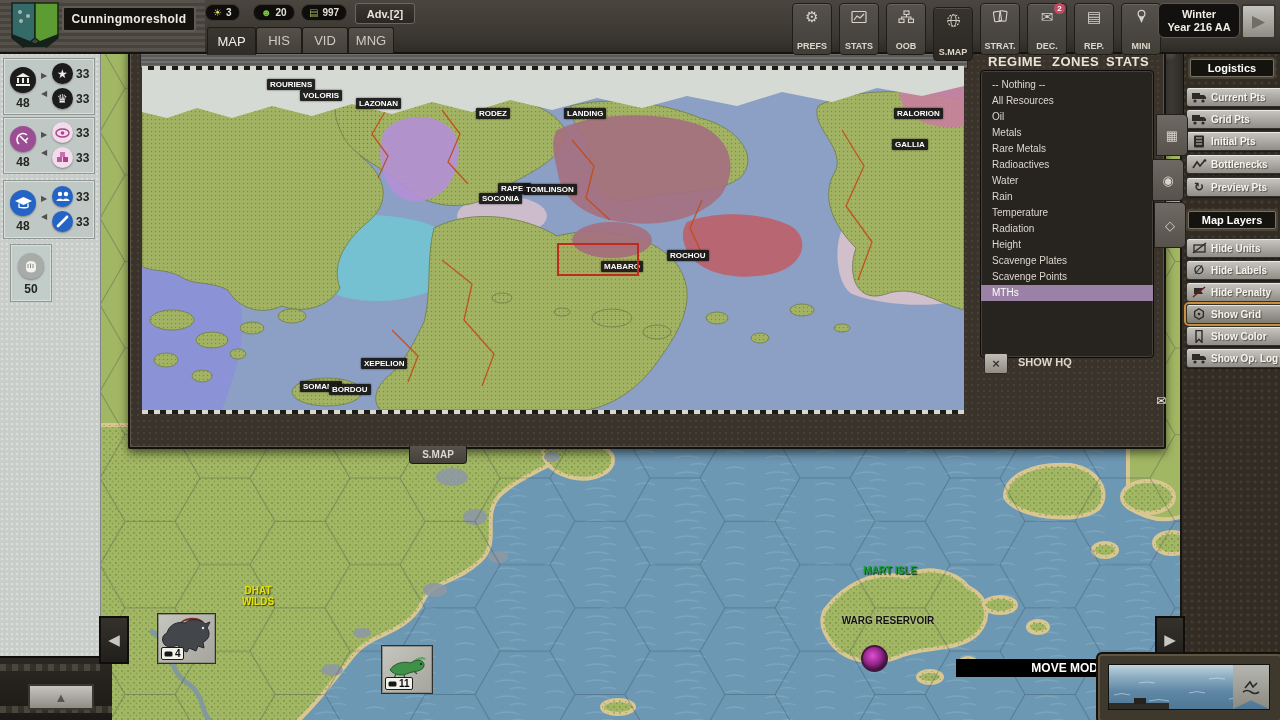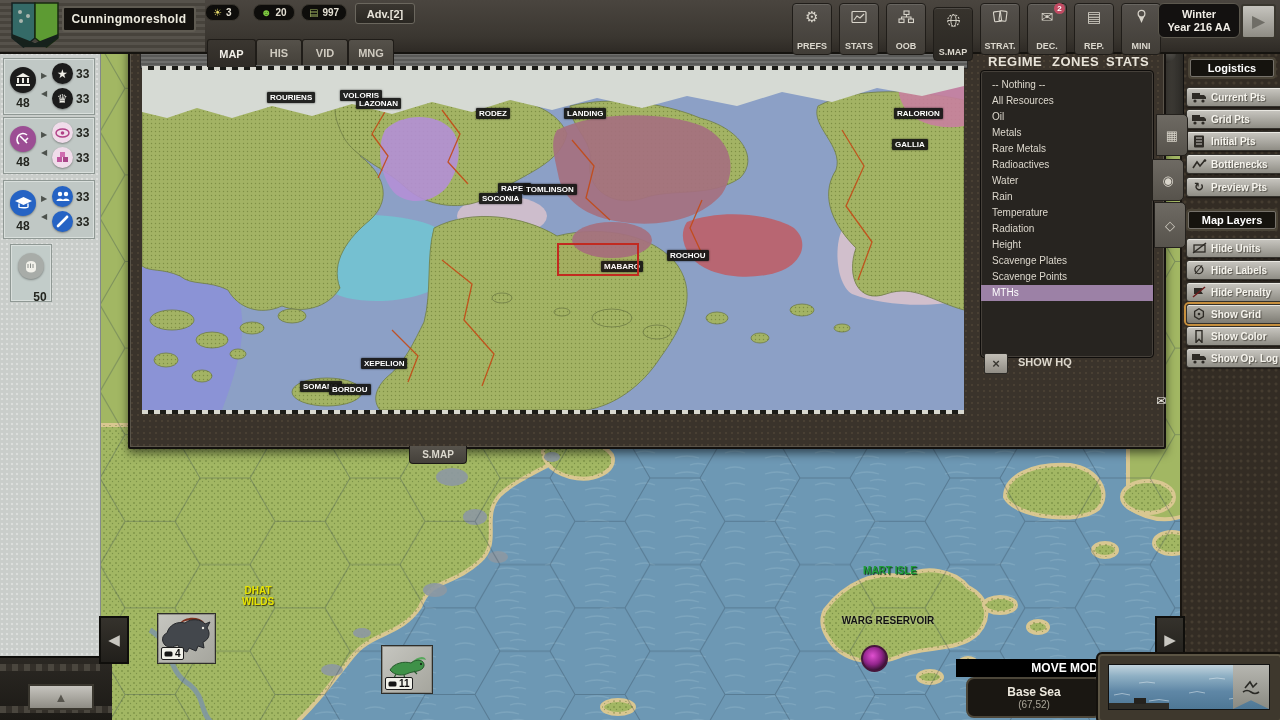--- a/index.html
+++ b/index.html
@@ -14,22 +14,22 @@
     background:repeating-linear-gradient(180deg,#56524b 0 3px,#47433c 3px 6px);}
   .titleplate{left:62px;top:6px;width:130px;height:22px;background:#14120f;
     border:2px solid #5f5b52;border-radius:3px;color:#eceade;font-size:12px;font-weight:bold;
     display:flex;align-items:center;justify-content:center;letter-spacing:.3px;}
   .pill{height:15px;background:#0e0d0b;border:1px solid #3a362f;border-radius:8px;
     color:#e4e0d4;font-size:10px;font-weight:bold;display:flex;align-items:center;gap:4px;padding:0 7px;}
   .pill .ric{font-size:10px;line-height:10px;}
   .advbtn{left:355px;top:3px;width:58px;height:19px;background:linear-gradient(180deg,#3a3630,#2a2722);
     border:1px solid #6b675e;border-radius:3px;color:#e8e4da;font-size:11px;font-weight:bold;
     display:flex;align-items:center;justify-content:center;}
-  .vtab{top:39px;height:25px;border:1px solid #1f1c18;border-bottom:none;border-radius:3px 3px 0 0;
-    background:linear-gradient(180deg,#55514a,#45413a);color:#cfcabf;font-size:11px;font-weight:bold;
+  .vtab{top:27px;height:25px;border:1px solid #1f1c18;border-bottom:none;border-radius:3px 3px 0 0;
+    background:linear-gradient(180deg,#55514a,#45413a);color:#cfcabf;font-size:13px;font-weight:normal;
     display:flex;align-items:center;justify-content:center;}
   .vtab.active{background:linear-gradient(180deg,#3a3630,#2f2b26);color:#f2efe8;height:27px;}
   .menu-btn{width:38px;height:43px;background:linear-gradient(180deg,#55514c,#413d37);
     border:1px solid #201d19;border-radius:4px;box-shadow:inset 0 1px 0 rgba(255,255,255,.12);
     color:#dcd8ce;font-size:9px;font-weight:bold;display:flex;flex-direction:column;align-items:center;
     justify-content:space-between;padding:4px 0 3px;position:relative;}
   .menu-btn .mi{height:17px;display:flex;align-items:center;justify-content:center;font-size:15px;color:#d8d4ca;}
   .menu-btn.active{background:linear-gradient(180deg,#37332d,#2b2823);margin-top:4px;height:45px;}
   .badge{position:absolute;top:-1px;right:1px;background:#c24b63;color:#fff;font-size:8px;font-weight:bold;
     width:11px;height:11px;border-radius:6px;display:flex;align-items:center;justify-content:center;}
@@ -294,21 +294,21 @@
       <div class="val" style="left:72px;top:34px;">33</div>
     </div>
 
     <div class="grp" style="left:10px;top:192px;width:40px;height:56px;background:#c2ccc9;">
       <div class="circ" style="left:7px;top:8px;width:26px;height:26px;background:#a8aca8;">
         <svg width="14" height="15" viewBox="0 0 14 15">
             <path d="M2,6 C2,3.5 4,2 7,2 C10,2 12,3.5 12,6 V10 C12,12 10,13.5 7,13.5 C4,13.5 2,12 2,10 Z" fill="#f2f1ea"></path>
             <path d="M4,5 V9 M6.5,4.5 V9 M9,5 V9" stroke="#8a8e8a" stroke-width="1"></path>
           </svg>
       </div>
-      <div class="val" style="left:9px;top:37px;width:40px;margin-top:8px;">50</div>
+      <div class="val" style="left:0;top:37px;width:40px;">50</div>
     </div>
   </div>
 
   <div id="machinery" class="abs">
     <div class="pipe" style="left:0;top:6px;width:100px;"></div>
     <div class="pipe" style="left:0;top:48px;width:112px;"></div>
     <div id="uparrow">▲</div>
   </div>
 
   <div class="scrollarrow" style="left:99px;top:616px;">◀</div>
@@ -473,22 +473,22 @@
           <path d="M430,70 L452,96 L444,128 L468,150"></path>
           <path d="M560,130 L548,158 L560,184"></path>
           <path d="M700,60 L722,96 L704,136 L730,172 L716,210"></path>
           <path d="M300,190 L330,214 L322,250 L352,284 L340,316"></path>
           <path d="M250,260 L276,286 L266,312"></path>
         </g>
 
         <path d="M0,0 H822 V16 L780,26 L735,18 L690,32 L640,22 L595,36 L545,26 L500,38 L455,28 L410,40 L368,30 L330,42 L290,32 L250,44 L210,34 L170,46 L130,36 L90,48 L55,38 L25,48 L0,42 Z" fill="#d6dad4"></path>
       </svg>
 
-      <div class="mlabel" style="left:125px;top:9px;margin-top:13px;">ROURIENS</div>
-      <div class="mlabel" style="left:158px;top:20px;margin-left:40px;">VOLORIS</div>
+      <div class="mlabel" style="left:125px;top:9px;">ROURIENS</div>
+      <div class="mlabel" style="left:158px;top:20px;">VOLORIS</div>
       <div class="mlabel" style="left:214px;top:28px;">LAZONAN</div>
       <div class="mlabel" style="left:334px;top:38px;">RODEZ</div>
       <div class="mlabel" style="left:422px;top:38px;">LANDING</div>
       <div class="mlabel" style="left:752px;top:38px;">RALORION</div>
       <div class="mlabel" style="left:750px;top:69px;">GALLIA</div>
       <div class="mlabel" style="left:356px;top:113px;">RAPEL</div>
       <div class="mlabel" style="left:381px;top:114px;">TOMLINSON</div>
       <div class="mlabel" style="left:337px;top:123px;">SOCONIA</div>
       <div class="mlabel" style="left:459px;top:191px;">MABARO</div>
       <div class="mlabel" style="left:525px;top:180px;">ROCHOU</div>
@@ -527,24 +527,20 @@
 
     <div class="sidetab" style="left:1026px;top:67px;height:40px;">▦</div>
     <div class="sidetab" style="left:1022px;top:112px;height:40px;">◉</div>
     <div class="sidetab" style="left:1024px;top:155px;height:44px;">◇</div>
     <div id="envchip" style="left:1026px;top:347px;">✉</div>
 
     <div id="smaptab">S.MAP</div>
   </div>
 
   <div id="movebar" class="abs">MOVE MODE</div>
-  <div id="tileplate" class="abs">
-    <div class="tname">Base Sea</div>
-    <div class="tcoord">(67,52)</div>
-  </div>
   <div id="minimap" class="abs">
     <div id="mmview">
       <svg width="160" height="44" viewBox="0 0 160 44">
           <g stroke="#e8f0f4" stroke-width="1" opacity=".5" fill="none">
         <path d="M5,30 q8,-3 16,0 M40,36 q10,-3 20,0 M80,28 q8,-3 16,0 M120,34 q10,-3 20,0 M30,18 q8,-2 16,0 M100,14 q8,-2 16,0"></path>
           </g>
         <rect x="0" y="38" width="60" height="6" fill="#2e2c26"></rect>
           <rect x="25" y="33" width="12" height="6" fill="#24221e"></rect>
       </svg>
       <div id="pennant">

